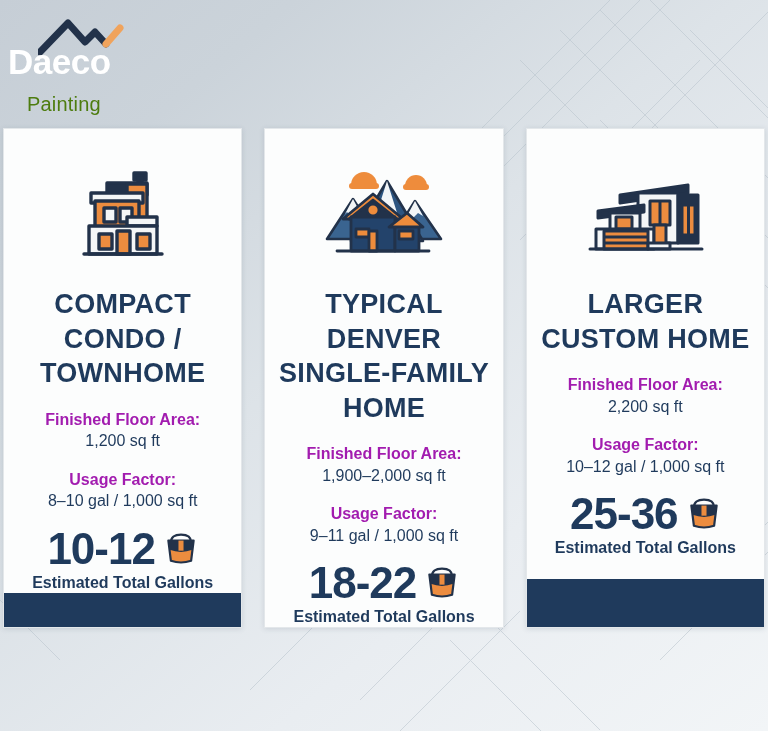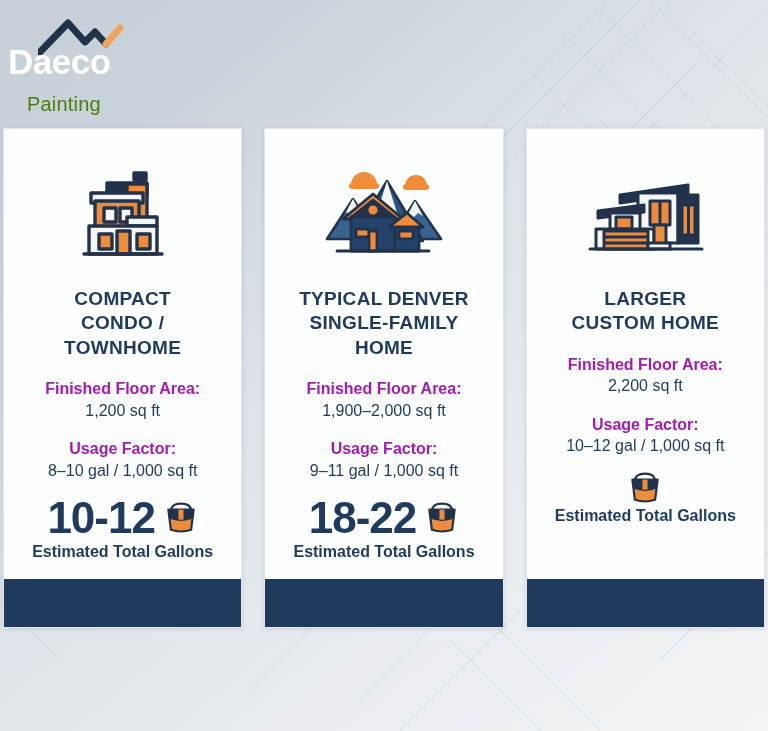--- a/index.html
+++ b/index.html
@@ -125,21 +125,21 @@
 
   .card-icon {
     height: 112px;
     display: flex;
     align-items: center;
     justify-content: center;
   }
 
   .card-title {
     margin-top: 18px;
-    font-size: 19px;
+    font-size: 27px;
     font-weight: 700;
     color: #1f3a5c;
     letter-spacing: 0.3px;
     line-height: 1.28;
     text-align: center;
     text-transform: uppercase;
   }
 
   .spec-group { margin-top: 18px; text-align: center; }
   .spec-group.second { margin-top: 16px; }
@@ -398,20 +398,21 @@
         <div class="spec-label">Finished Floor Area:</div>
         <div class="spec-value">2,200 sq ft</div>
       </div>
 
       <div class="spec-group second">
         <div class="spec-label">Usage Factor:</div>
         <div class="spec-value">10–12 gal / 1,000 sq ft</div>
       </div>
 
       <div class="total-row">
+        <div class="total-number">25-36</div>
         <svg viewBox="0 0 40 38" width="34" height="32">
           <g stroke="#22324a" stroke-width="2.6" stroke-linejoin="round" fill="none">
             <path d="M8 11 Q8 2 20 2 Q32 2 32 11"></path>
             <path d="M5 9 H35 L32 33 Q20 37 8 33 Z" fill="#ec8c3f"></path>
             <path d="M5 9 H35 L33.6 20 Q20 25 6.4 20 Z" fill="#22324a" stroke="none"></path>
             <rect x="17" y="9" width="6" height="12" fill="#ec8c3f" stroke="none"></rect>
           </g>
         </svg>
       </div>
       <div class="total-caption">Estimated Total Gallons</div>

